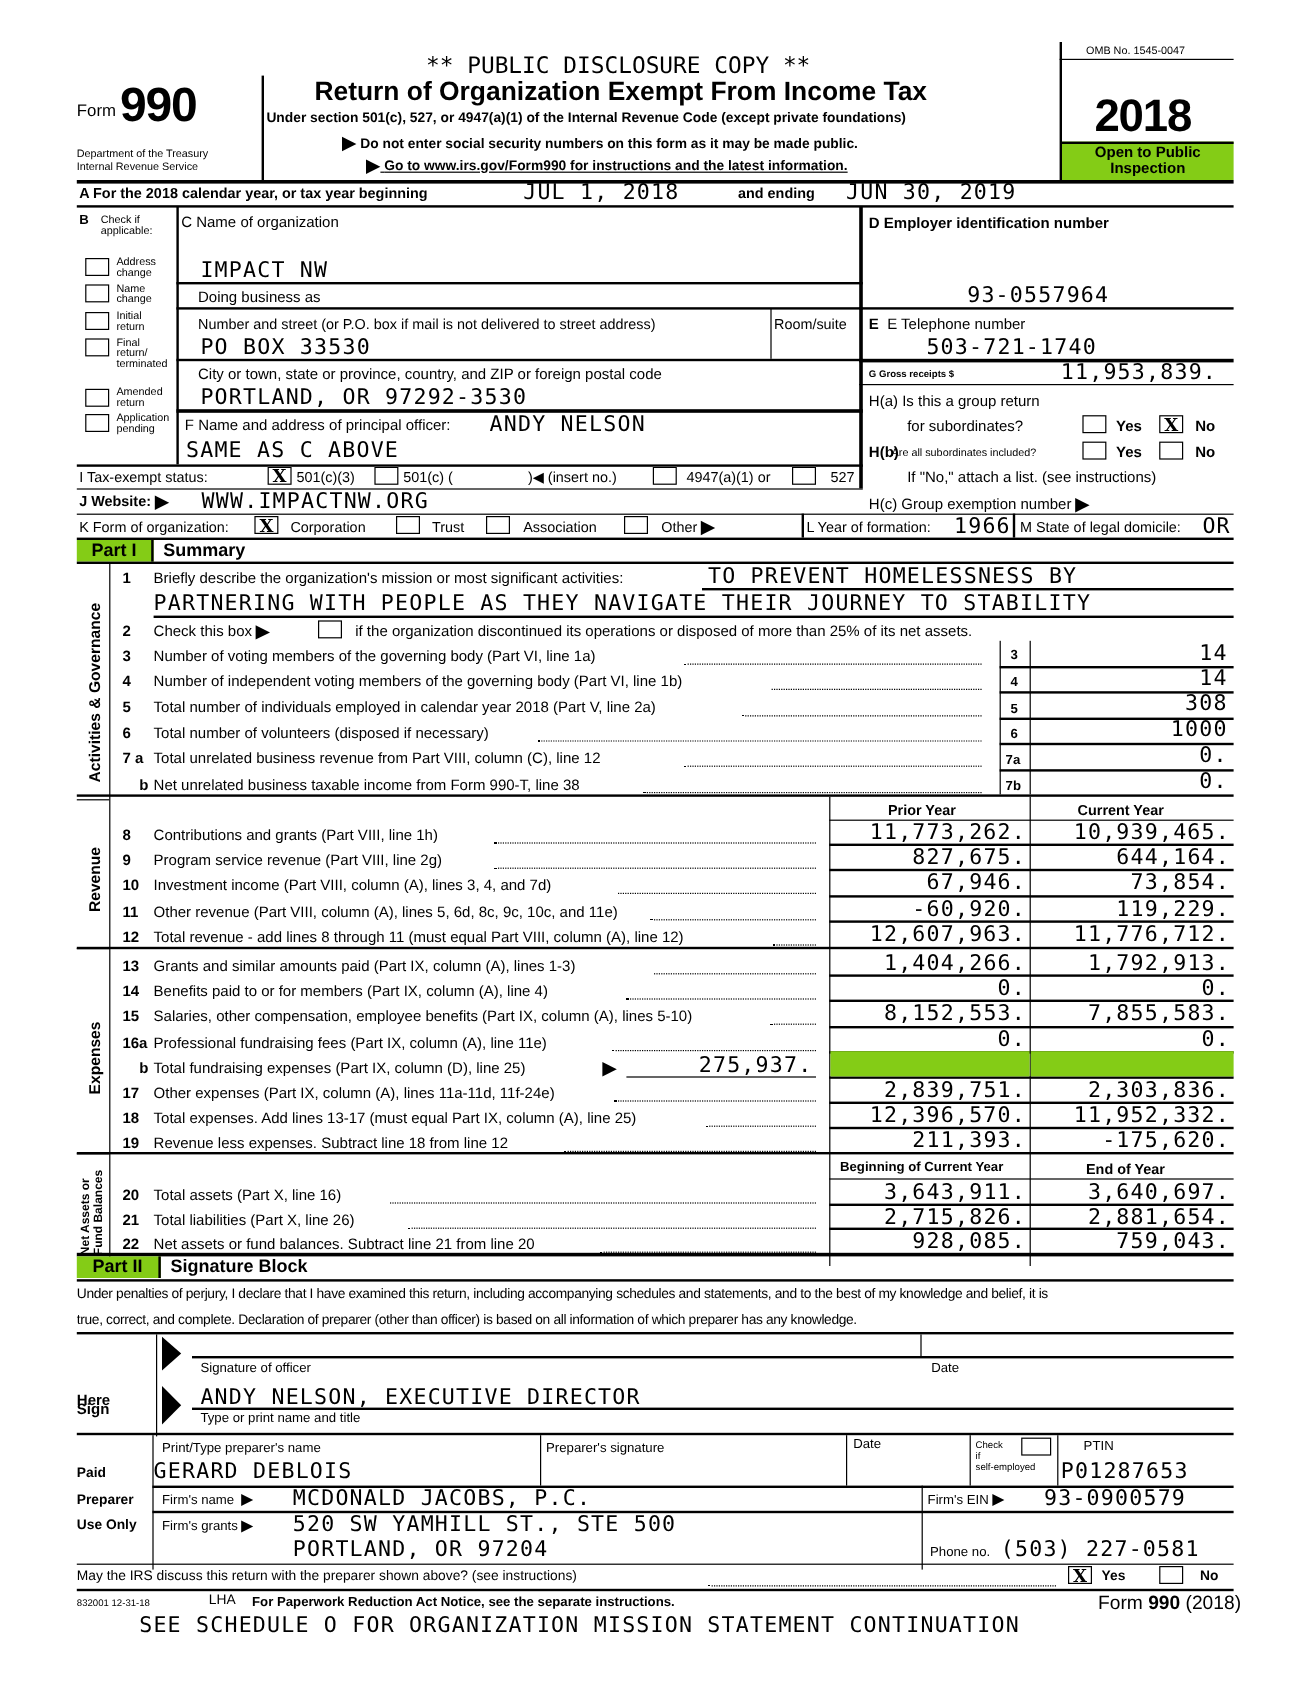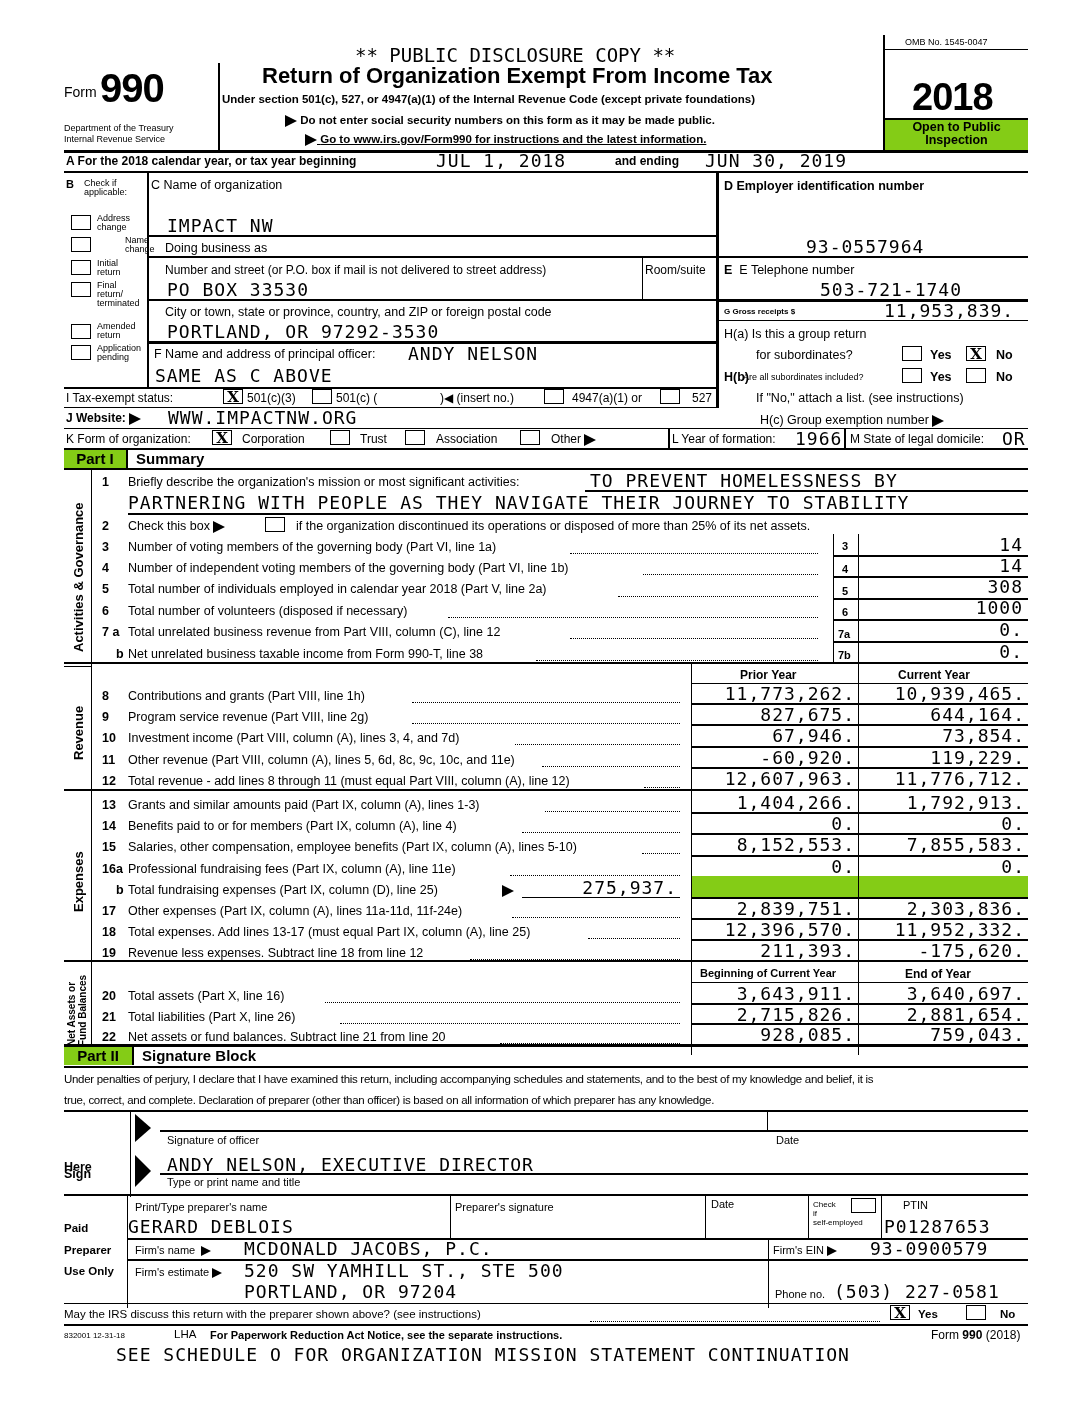--- a/index.html
+++ b/index.html
@@ -57,21 +57,21 @@
 <div class="hl2" style="left:64px;top:171px;width:964px;"></div>
 
 <div class="abs b" style="left:66px;top:178px;font-size:11px;">B</div>
 <div class="abs tiny" style="left:84px;top:179px;width:50px;">Check if applicable:</div>
 <div class="vl2" style="left:147px;top:172px;height:215px;"></div>
 
 <div>
   <div class="cb" style="left:71px;top:215px;"></div>
   <div class="abs tiny" style="left:97px;top:214px;width:45px;">Address change</div>
   <div class="cb" style="left:71px;top:237px;"></div>
-  <div class="abs tiny" style="left:97px;top:236px;width:45px;margin-left:28px;">Name change</div>
+  <div class="abs tiny" style="left:97px;top:236px;width:45px;">Name change</div>
   <div class="cb" style="left:71px;top:260px;"></div>
   <div class="abs tiny" style="left:97px;top:259px;width:45px;">Initial return</div>
   <div class="cb" style="left:71px;top:282px;"></div>
   <div class="abs tiny" style="left:97px;top:281px;width:40px;">Final return/ terminated</div>
   <div class="cb" style="left:71px;top:324px;"></div>
   <div class="abs tiny" style="left:97px;top:322px;width:48px;">Amended return</div>
   <div class="cb" style="left:71px;top:345px;"></div>
   <div class="abs tiny" style="left:97px;top:344px;width:40px;">Application pending</div>
 </div>
 
@@ -91,21 +91,21 @@
 <div class="abs lbl" style="left:154px;top:347px;">F Name and address of principal officer:</div>
 <div class="abs val" style="left:408px;top:343px;">ANDY NELSON</div>
 <div class="abs val" style="left:155px;top:365px;">SAME AS C ABOVE</div>
 
 <div class="vl3" style="left:716px;top:172px;height:235px;"></div>
 
 <div class="abs b lbl" style="left:724px;top:179px;">D  Employer identification number</div>
 <div class="abs val" style="left:806px;top:236px;">93-0557964</div>
 <div class="hl2" style="left:716px;top:256px;width:312px;"></div>
 <div class="abs lbl" style="left:724px;top:263px;"><b>E</b>&nbsp; <span>E  Telephone number</span></div>
-<div class="abs val" style="left:820px;top:279px;">503-721-1740</div>
+<div class="abs val" style="left:772px;top:279px;">503-721-1740</div>
 <div class="hl3" style="left:716px;top:299px;width:312px;"></div>
 <div class="abs b" style="left:724px;top:307px;font-size:8px;">G  Gross receipts $</div>
 <div class="abs val" style="left:884px;top:300px;">11,953,839.</div>
 <div class="hl" style="left:716px;top:320px;width:312px;"></div>
 <div class="abs lbl" style="left:724px;top:327px;">H(a)  Is this a group return</div>
 <div class="abs lbl" style="left:756px;top:348px;">for subordinates?</div>
 <div class="cb" style="left:902px;top:346px;"></div>
 <div class="abs b lbl" style="left:930px;top:348px;">Yes</div>
 <div class="cb" style="left:966px;top:346px;">X</div>
 <div class="abs b lbl" style="left:996px;top:348px;">No</div>
@@ -125,21 +125,21 @@
 <div class="abs lbl" style="left:336px;top:391px;font-size:12px;">501(c) (</div>
 <div class="abs lbl" style="left:440px;top:391px;font-size:12px;">)◀ (insert no.)</div>
 <div class="cb" style="left:544px;top:389px;"></div>
 <div class="abs lbl" style="left:572px;top:391px;font-size:12px;">4947(a)(1) or</div>
 <div class="cb" style="left:660px;top:389px;"></div>
 <div class="abs lbl" style="left:692px;top:391px;font-size:12px;">527</div>
 <div class="hl" style="left:64px;top:407px;width:655px;"></div>
 
 <div class="abs b lbl" style="left:66px;top:411px;font-size:12px;"><span>J  Website:</span> <span class="tri"></span></div>
 <div class="abs val" style="left:168px;top:407px;">WWW.IMPACTNW.ORG</div>
-<div class="abs lbl" style="left:724px;top:413px;margin-left:36px;"><span>H(c)  Group exemption number</span> <span class="tri"></span></div>
+<div class="abs lbl" style="left:724px;top:413px;"><span>H(c)  Group exemption number</span> <span class="tri"></span></div>
 <div class="hl" style="left:64px;top:428px;width:964px;"></div>
 
 <div class="abs lbl" style="left:66px;top:432px;font-size:12px;">K  Form of organization:</div>
 <div class="cb" style="left:212px;top:430px;">X</div>
 <div class="abs lbl" style="left:242px;top:432px;font-size:12px;">Corporation</div>
 <div class="cb" style="left:330px;top:430px;"></div>
 <div class="abs lbl" style="left:360px;top:432px;font-size:12px;">Trust</div>
 <div class="cb" style="left:405px;top:430px;"></div>
 <div class="abs lbl" style="left:436px;top:432px;font-size:12px;">Association</div>
 <div class="cb" style="left:520px;top:430px;"></div>
@@ -389,32 +389,32 @@
 <div class="abs val" style="left:884px;top:1216px;">P01287653</div>
 <div class="hl2" style="left:127px;top:1238px;width:901px;"></div>
 
 <div class="abs" style="left:135px;top:1244px;font-size:11px;"><span>Firm's name</span> &nbsp;<span class="tri" style="border-top-width:5px;border-bottom-width:5px;border-left-width:10px;"></span></div>
 <div class="abs val" style="left:244px;top:1238px;">MCDONALD JACOBS, P.C.</div>
 <div class="vl" style="left:768px;top:1238px;height:70px;"></div>
 <div class="abs" style="left:773px;top:1244px;font-size:11px;"><span>Firm's EIN</span> <span class="tri" style="border-top-width:5px;border-bottom-width:5px;border-left-width:10px;"></span></div>
 <div class="abs val" style="left:870px;top:1238px;">93-0900579</div>
 <div class="hl2" style="left:127px;top:1259px;width:901px;"></div>
 
-<div class="abs" style="left:135px;top:1266px;font-size:11px;"><span>Firm's estimate</span> <span class="tri" style="border-top-width:5px;border-bottom-width:5px;border-left-width:10px;"></span></div>
+<div class="abs" style="left:135px;top:1266px;font-size:11px;"><span>Firm's grants</span> <span class="tri" style="border-top-width:5px;border-bottom-width:5px;border-left-width:10px;"></span></div>
 <div class="abs val" style="left:244px;top:1260px;">520 SW YAMHILL ST., STE 500</div>
 <div class="abs val" style="left:244px;top:1281px;">PORTLAND, OR 97204</div>
 <div class="abs" style="left:775px;top:1288px;font-size:11px;">Phone no.</div>
 <div class="abs val" style="left:834px;top:1281px;">(503) 227-0581</div>
 <div class="hl" style="left:64px;top:1303px;width:964px;"></div>
 
 <div class="abs" style="left:64px;top:1308px;font-size:11.5px;">May the IRS discuss this return with the preparer shown above? (see instructions)</div>
 <div class="dots" style="left:590px;top:1321px;width:290px;"></div>
 <div class="cb" style="left:890px;top:1305px;">X</div>
 <div class="abs b" style="left:918px;top:1308px;font-size:11.5px;">Yes</div>
 <div class="cb" style="left:966px;top:1305px;"></div>
 <div class="abs b" style="left:1000px;top:1308px;font-size:11.5px;">No</div>
 <div class="hl2" style="left:64px;top:1324px;width:964px;"></div>
 
 <div class="abs" style="left:64px;top:1331px;font-size:8px;">832001 12-31-18</div>
 <div class="abs" style="left:174px;top:1328px;font-size:11.5px;">LHA</div>
 <div class="abs b" style="left:210px;top:1329px;font-size:11px;">For Paperwork Reduction Act Notice, see the separate instructions.</div>
-<div class="abs" style="left:915px;top:1328px;font-size:12px;margin-left:16px;"><span>Form</span> <b>990</b> <span>(2018)</span></div>
+<div class="abs" style="left:915px;top:1328px;font-size:16px;"><span>Form</span> <b>990</b> <span>(2018)</span></div>
 <div class="abs serifmono" style="left:116px;top:1344px;font-size:18px;letter-spacing:1px;">SEE SCHEDULE O FOR ORGANIZATION MISSION STATEMENT CONTINUATION</div>
 
 </body></html>

